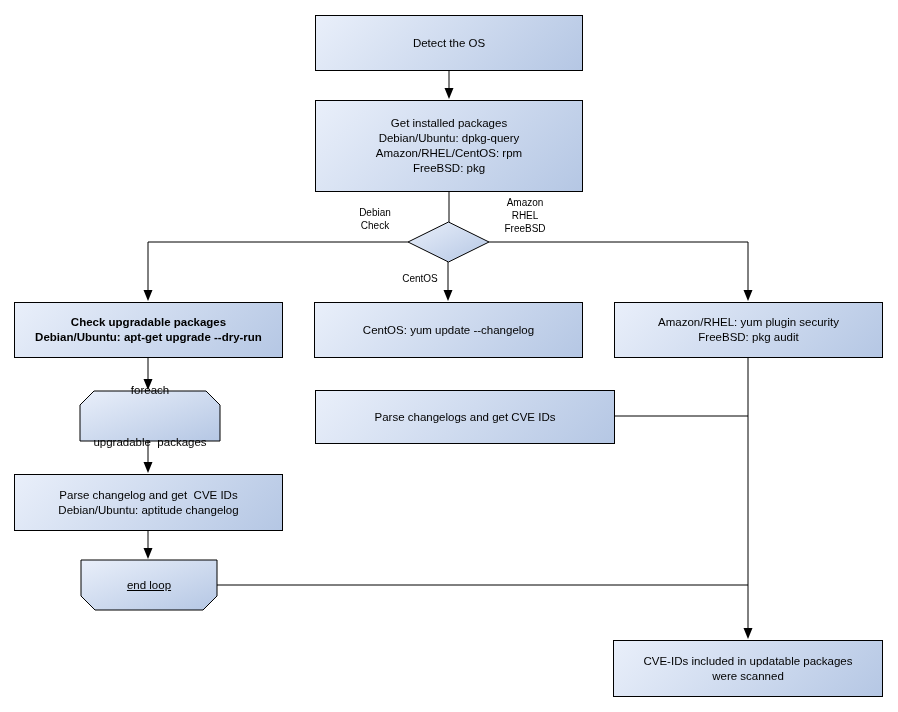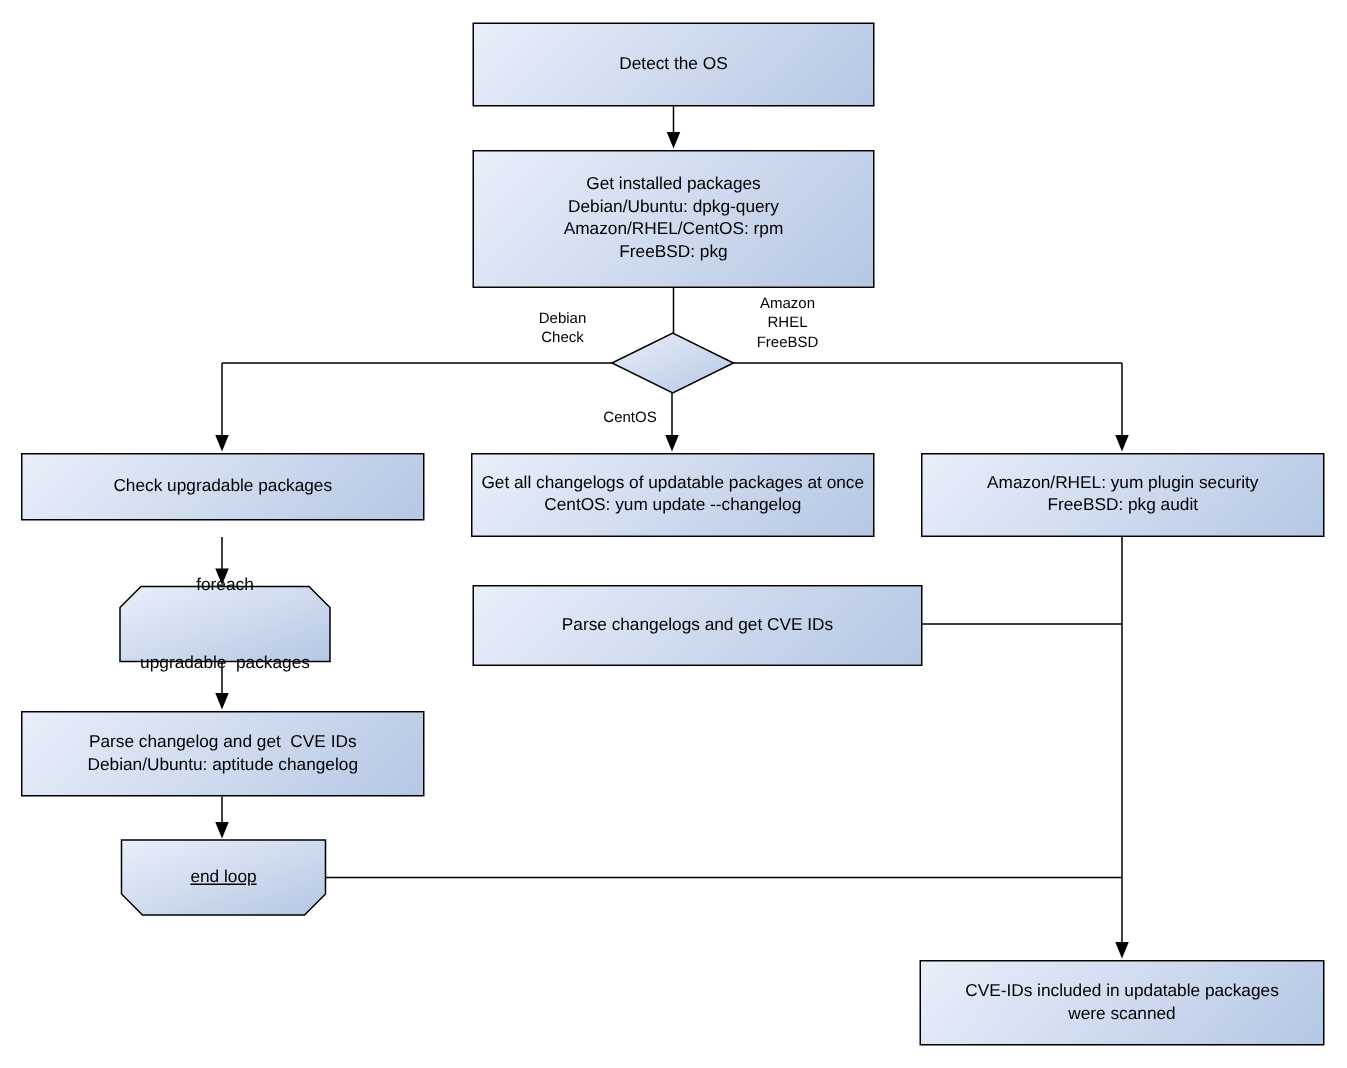--- a/index.html
+++ b/index.html
@@ -114,26 +114,26 @@
     <span>Detect the OS</span>
   </div>
 
   <div class="node rect" style="left:315px; top:100px; width:268px; height:92px;text-align:right;">
     <span>Get installed packages</span>
     <span>Debian/Ubuntu: dpkg-query</span>
     <span>Amazon/RHEL/CentOS: rpm</span>
     <span>FreeBSD: pkg</span>
   </div>
 
-  <div class="node rect" style="left:14px; top:302px; width:269px; height:45px;">
+  <div class="node rect" style="left:14px; top:302px; width:269px; height:56px;font-weight:bold;">
     <span>Check upgradable packages</span>
+    <span>Debian/Ubuntu: apt-get upgrade --dry-run</span>
   </div>
 
   <div class="node rect" style="left:314px; top:302px; width:269px; height:56px;">
-    <span>Get all changelogs of updatable packages at once</span>
     <span>CentOS: yum update --changelog</span>
   </div>
 
   <div class="node rect" style="left:614px; top:302px; width:269px; height:56px;">
     <span>Amazon/RHEL: yum plugin security</span>
     <span>FreeBSD: pkg audit</span>
   </div>
 
   <div class="node rect" style="left:315px; top:390px; width:300px; height:54px;">
     <span>Parse changelogs and get CVE IDs</span>

